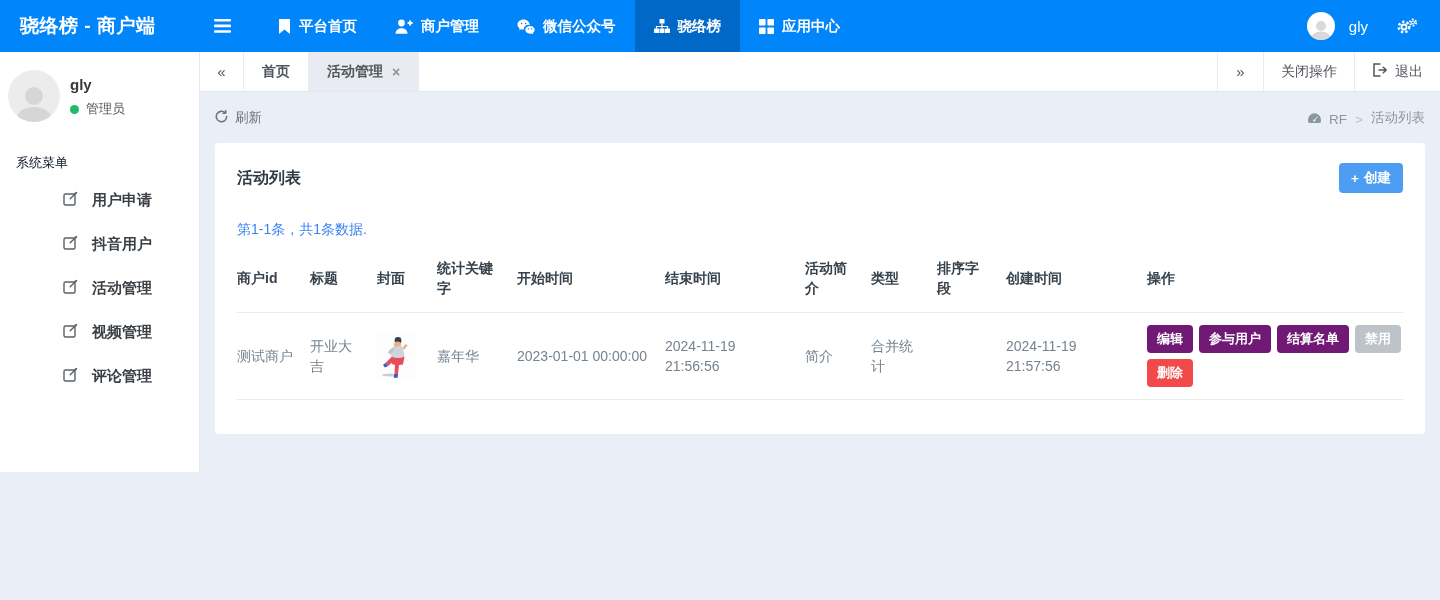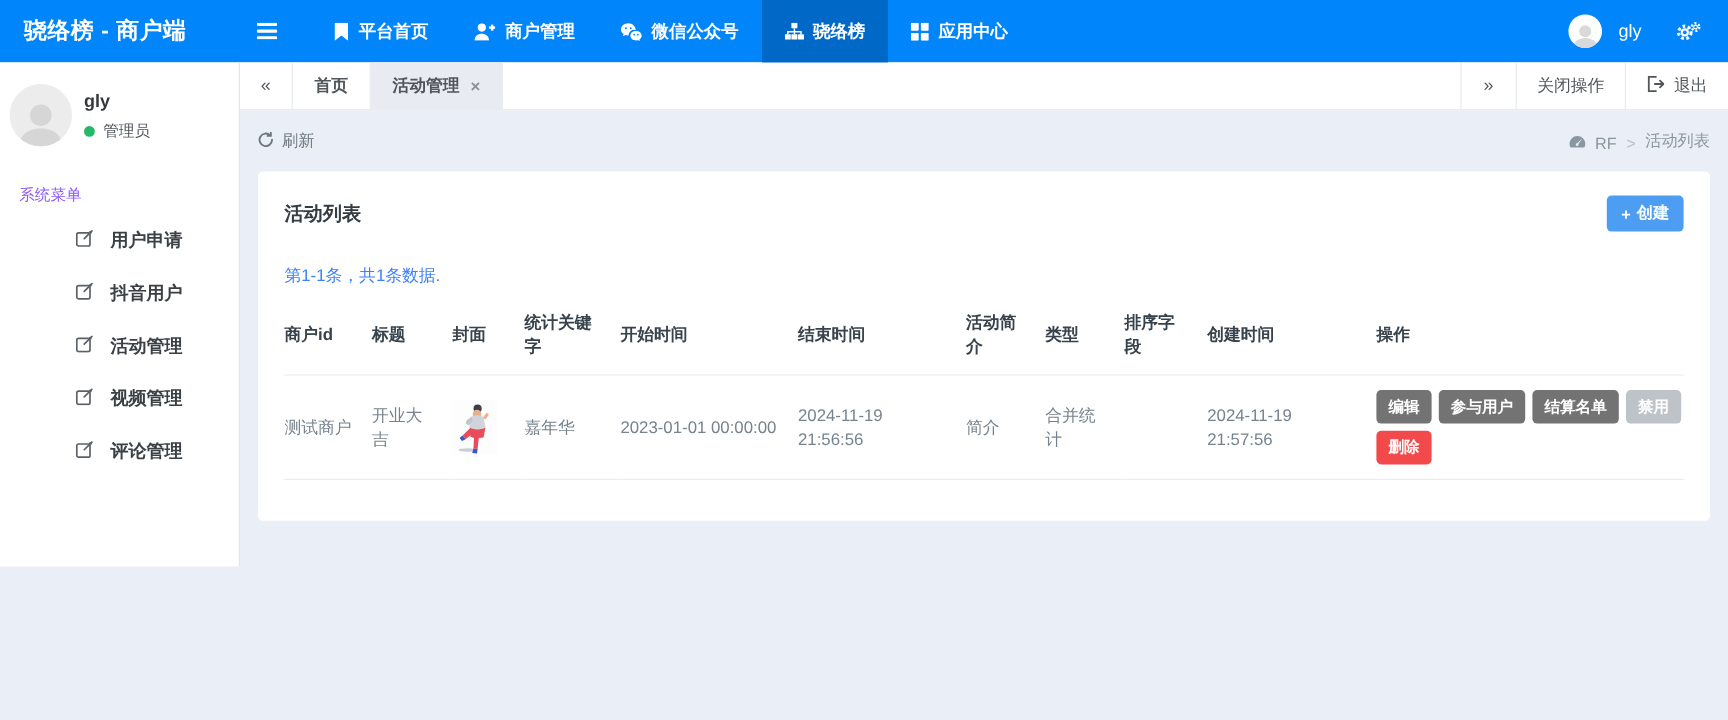--- a/index.html
+++ b/index.html
@@ -22,21 +22,21 @@
   .nav-cogs { cursor:pointer; display:flex; align-items:center; margin-left:14px; }
 
   
   .sidebar { position:absolute; top:52px; left:0; bottom:0; width:200px; background:#fff; border-right:1px solid #e3e6ea; }
   .side-user { display:flex; padding:18px 14px 8px 8px; gap:10px; }
   .side-avatar { width:52px; height:52px; border-radius:50%; background:#ececec; overflow:hidden; display:flex; align-items:flex-end; justify-content:center; flex:none; }
   .side-user-meta { padding-top:6px; }
   .side-user-name { font-size:15px; font-weight:bold; color:#35393d; }
   .side-user-role { display:flex; align-items:center; gap:7px; margin-top:7px; font-size:13px; color:#51565c; }
   .dot { width:9px; height:9px; border-radius:50%; background:#21ba66; }
-  .side-section { font-size:13px; color:#8b5cf6; padding:24px 0 6px 16px; }
+  .side-section { font-size:13px; color:#0f172a; padding:24px 0 6px 16px; }
   .side-menu { list-style:none; }
   .side-item { display:flex; align-items:center; gap:14px; height:44px; padding-left:24px; font-size:15px; font-weight:bold; color:#3b4045; cursor:pointer;margin-left:39px; }
   .side-item svg { color:#5b6167; flex:none; }
 
   
   .main { margin-left:200px; height:548px; background:#eaeef6; overflow:hidden; }
 
   
   .tabbar { height:40px; background:#fff; display:flex; align-items:stretch; border-bottom:1px solid #e4e8ee; font-size:14px; }
   .tab-btn { display:flex; align-items:center; justify-content:center; width:44px; border-right:1px solid #e8ebef; color:#51565c; cursor:pointer; font-size:15px; }
@@ -61,21 +61,21 @@
   .card-title { font-size:16px; font-weight:bold; color:#333c44; }
   .btn { border:none; border-radius:4px; color:#fff; font-size:13px; font-weight:bold; cursor:pointer; font-family:inherit; }
   .btn-create { background:#4d9ef2; padding:6px 12px; display:flex; align-items:center; gap:5px; font-size:13.5px; }
   .summary { margin-top:28px; font-size:14px; color:#3b82f6; }
 
   table { width:100%; border-collapse:collapse; table-layout:fixed; margin-top:8px; }
   th { text-align:left; font-size:14px; color:#37424c; font-weight:bold; padding:12px 18px 14px 0; border-bottom:1px solid #e8ecef; vertical-align:middle; line-height:1.4; }
   td { font-size:14px; color:#76838f; padding:12px 14px 12px 0; border-bottom:1px solid #e8ecef; vertical-align:middle; line-height:1.45; }
   .cover { width:38px; height:46px; display:block; }
   .actions { width:282px; display:flex; flex-wrap:wrap; gap:6px; }
-  .btn-op { padding:5px 10px; background:#737373; }
+  .btn-op { padding:5px 10px; background:#701a75; }
   .btn-op.disabled { background:#bdc3c9; cursor:default; }
   .btn-op.danger { background:#f24a4a; }
 </style>
 </head>
 <body>
 
 <div class="app">
 
   <header class="navbar">
     <div class="brand">骁络榜 - 商户端</div>

